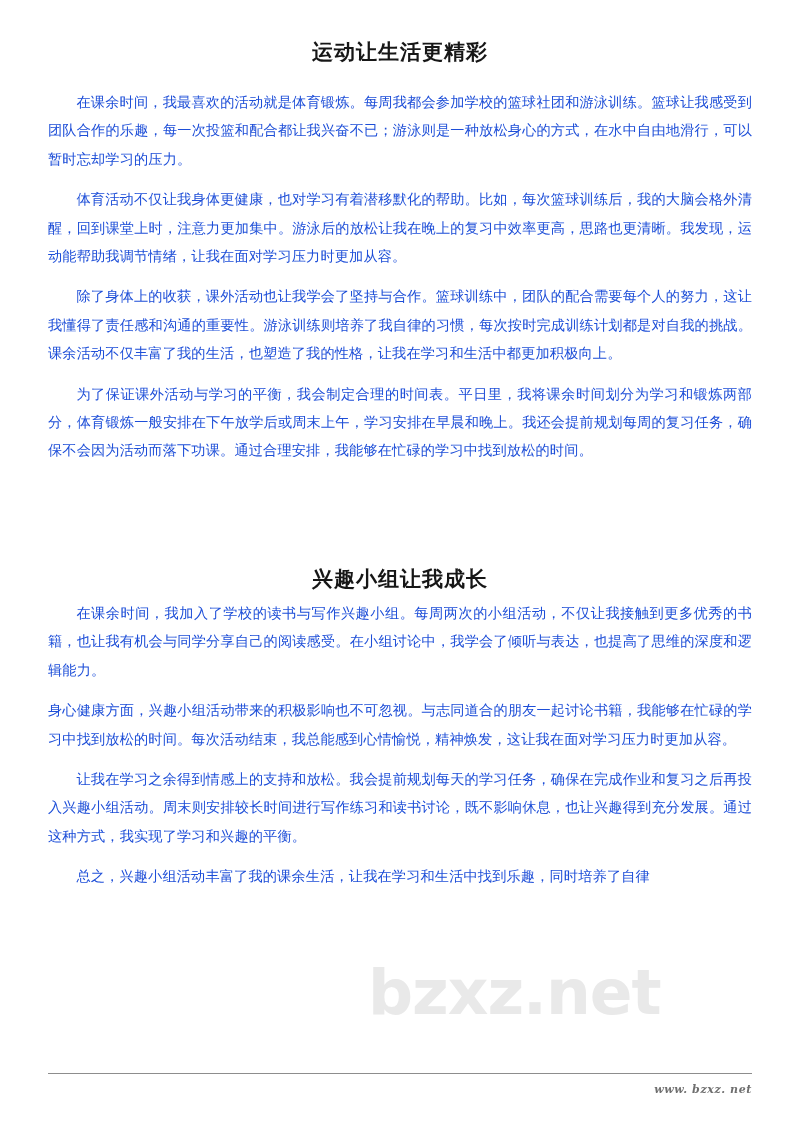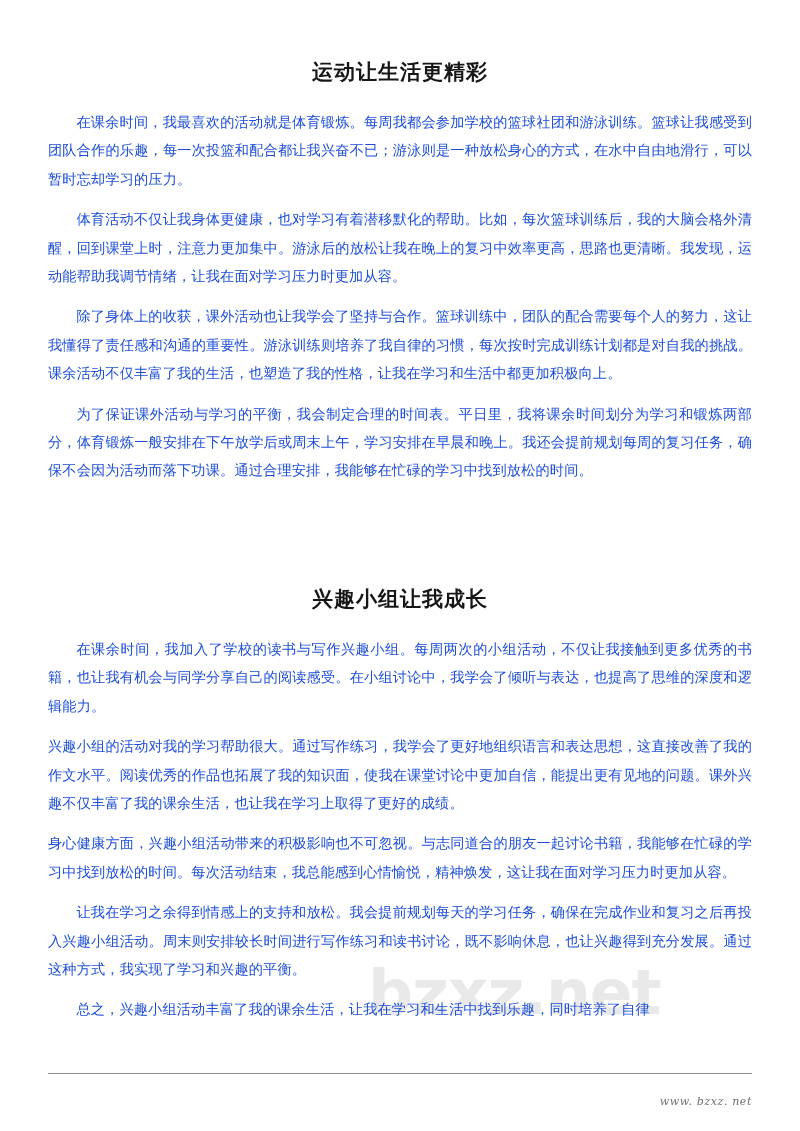--- a/index.html
+++ b/index.html
@@ -45,61 +45,62 @@
 
   .doc-title {
     text-align: center;
     font-family: "DejaVu Serif", "Liberation Serif", serif;
     font-weight: 700;
     font-size: 21px;
     color: #161616;
     letter-spacing: 1px;
     margin: 0;
   }
-  .section-1 .doc-title { padding-top: 58px; }
+  .section-1 .doc-title { padding-top: 38px; }
   .section-2 .doc-title { padding-top: 34px; font-family: Liberation Serif, serif; }
 
   .para {
     font-size: 14.2px;
     line-height: 28.4px;
     color: #1d4ed8;
     text-align: justify;
     text-justify: inter-ideograph;
     margin: 0;
     letter-spacing: 0.15px;
   }
   .para.indent { text-indent: 2em; }
   .para + .para { margin-top: 12px; }
 
   .section-1 .body-block { margin-top: 22px; }
-  .section-2 .body-block { margin-top: 22px; }
+  .section-2 .body-block { margin-top: 6px; }
 
   .gap-between-sections { height: 66px; }
 
   
   .footer {
     position: absolute;
     left: 48px;
     top: 1073px;
     width: 704px;
     z-index: 2;
   }
   .footer-rule {
     width: 100%;
     height: 1px;
     background: #8d8d8d;
   }
   .footer-url {
-    margin-top: 21px;
+    margin-top: 9px;
     text-align: right;
     font-family: "DejaVu Serif", "Liberation Serif", serif;
     font-style: italic;
     font-size: 11px;
     color: #6f6f6f;
     letter-spacing: 0.6px;
+    font-weight: bold;
   }
 </style>
 </head>
 <body>
 
 <div class="page">
 
   <div class="watermark">bzxz.net</div>
 
   <div class="content">
@@ -113,21 +114,20 @@
         <p class="para indent">为了保证课外活动与学习的平衡，我会制定合理的时间表。平日里，我将课余时间划分为学习和锻炼两部分，体育锻炼一般安排在下午放学后或周末上午，学习安排在早晨和晚上。我还会提前规划每周的复习任务，确保不会因为活动而落下功课。通过合理安排，我能够在忙碌的学习中找到放松的时间。</p>
       </div>
     </section>
 
     <div class="gap-between-sections"></div>
 
     <section class="section-2">
       <h1 class="doc-title">兴趣小组让我成长</h1>
       <div class="body-block">
         <p class="para indent">在课余时间，我加入了学校的读书与写作兴趣小组。每周两次的小组活动，不仅让我接触到更多优秀的书籍，也让我有机会与同学分享自己的阅读感受。在小组讨论中，我学会了倾听与表达，也提高了思维的深度和逻辑能力。</p>
-        <p class="para">兴趣小组的活动对我的学习帮助很大。通过写作练习，我学会了更好地组织语言和表达思想，这直接改善了我的作文水平。阅读优秀的作品也拓展了我的知识面，使我在课堂讨论中更加自信，能提出更有见地的问题。课外兴趣不仅丰富了我的课余生活，也让我在学习上取得了更好的成绩。</p>
         <p class="para">身心健康方面，兴趣小组活动带来的积极影响也不可忽视。与志同道合的朋友一起讨论书籍，我能够在忙碌的学习中找到放松的时间。每次活动结束，我总能感到心情愉悦，精神焕发，这让我在面对学习压力时更加从容。</p>
         <p class="para indent">让我在学习之余得到情感上的支持和放松。我会提前规划每天的学习任务，确保在完成作业和复习之后再投入兴趣小组活动。周末则安排较长时间进行写作练习和读书讨论，既不影响休息，也让兴趣得到充分发展。通过这种方式，我实现了学习和兴趣的平衡。</p>
         <p class="para indent">总之，兴趣小组活动丰富了我的课余生活，让我在学习和生活中找到乐趣，同时培养了自律</p>
       </div>
     </section>
 
   </div>
 
   <div class="footer">
     <div class="footer-rule"></div>

